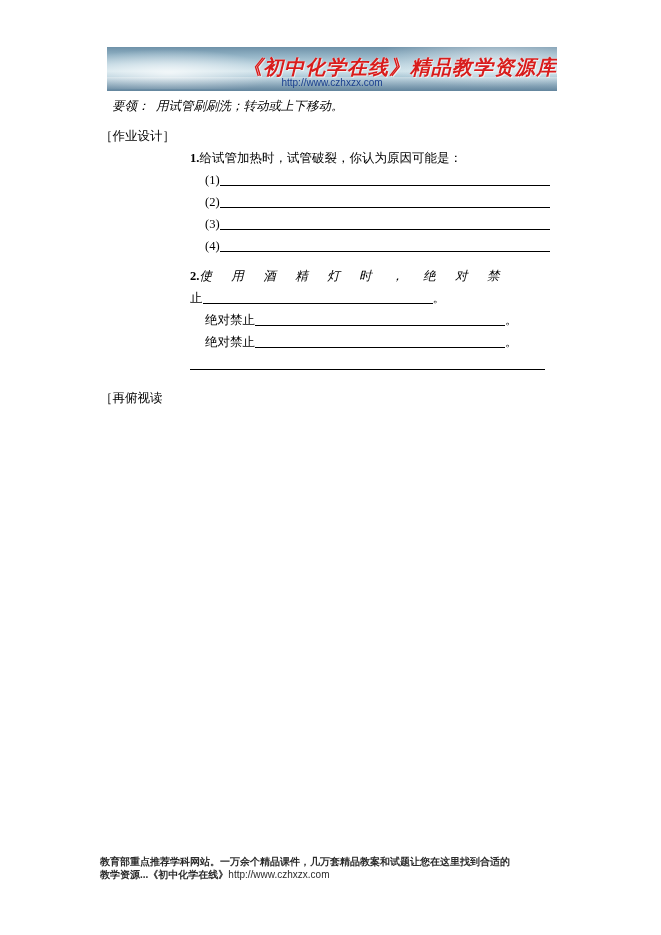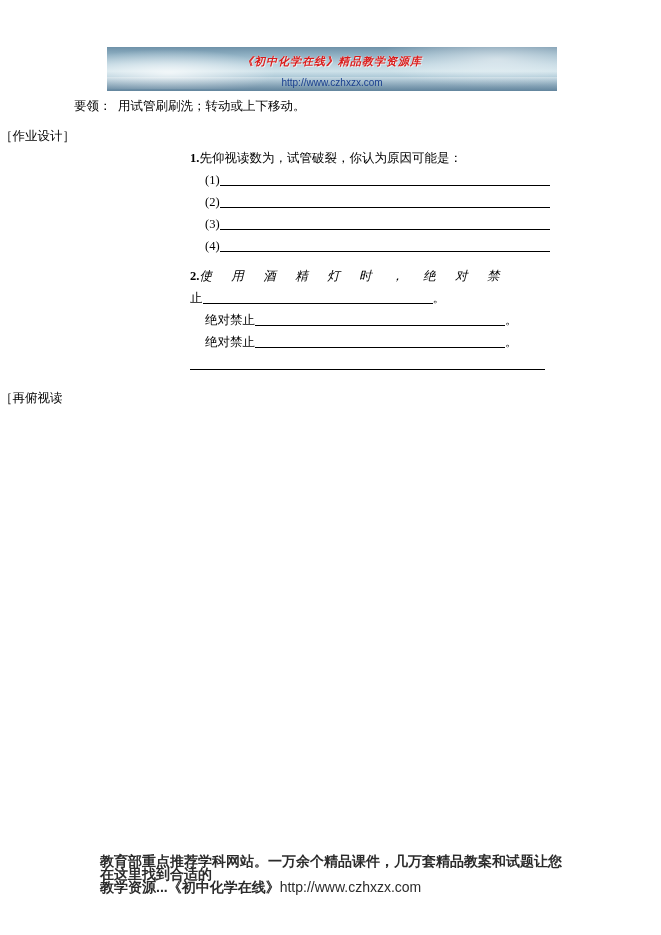--- a/index.html
+++ b/index.html
@@ -41,25 +41,25 @@
   .banner .wave {
     position: absolute;
     left: 0; bottom: 0;
     width: 100%; height: 14px;
     background: linear-gradient(180deg, rgba(255,255,255,0.35) 0%, rgba(90,125,150,0.55) 100%);
   }
   .banner-title {
     position: absolute;
     left: 0; right: 0;
     top: 7px;
-    text-align: center;
+    text-align: right;
     font-family: Liberation Sans, sans-serif;
     font-weight: bold;
     font-style: italic;
-    font-size: 11px;
+    font-size: 20px;
     color: #d81c1c;
     text-shadow: 0 0 1px #fff, 1px 1px 0 rgba(255,255,255,0.6);
     letter-spacing: 1px;
   }
   .banner-url {
     position: absolute;
     left: 0; right: 0;
     top: 30px;
     text-align: center;
     font-family: "Liberation Sans", sans-serif;
@@ -73,21 +73,21 @@
     left: 0;
     top: 96px;
     width: 661px;
     font-size: 12.5px;
     line-height: 20px;
   }
   .p {
     margin: 0 0 2px 0;
     padding: 0;
   }
-  .indent-2 { margin-left: 74px; }
+  .indent-2 { margin-left: 112px; font-style: italic; }
   .indent-3 { margin-left: 190px; }
   .indent-4 { margin-left: 205px; }
 
   .label-col {
     display: inline-block;
     width: 44px;
   }
   .num {
     font-weight: bold;
     font-family: "Liberation Serif", "DejaVu Serif", serif;
@@ -105,32 +105,33 @@
   .b-355 { width: 355px; }
 
   .spread {
     display: inline-block;
     width: 300px;
     text-align: justify;
     text-align-last: justify;
     font-style: italic;
   }
   .section-head {
+    margin-left: 100px;
   }
   .gap-top { margin-top: 10px; }
   .gap-top-lg { margin-top: 14px; }
 
   
   .footer {
     position: absolute;
     left: 100px;
     top: 855px;
     width: 470px;
     font-family: "Liberation Sans", sans-serif;
-    font-size: 14px;
+    font-size: 10px;
     line-height: 13px;
     color: #2b2b2b;
     font-weight: bold;
   }
   .footer .url {
     font-weight: normal;
   }
 </style>
 </head>
 <body>
@@ -146,21 +147,21 @@
 <div class="doc">
 
   <div class="p indent-2">
     <span class="label-col">要领：</span><span>用试管刷刷洗；转动或上下移动。</span>
   </div>
 
 
   <div class="p section-head gap-top">［作业设计］</div>
 
   <div class="p indent-3">
-    <span class="num">1.</span><span>先仰视读数为，试管破裂，你认为原因可能是：</span>
+    <span class="num">1.</span><span>给试管加热时，试管破裂，你认为原因可能是：</span>
   </div>
 
   <div class="p indent-4">
     <span>(1)</span><span class="blank b-330"></span>
   </div>
   <div class="p indent-4">
     <span>(2)</span><span class="blank b-330"></span>
   </div>
   <div class="p indent-4">
     <span>(3)</span><span class="blank b-330"></span>

